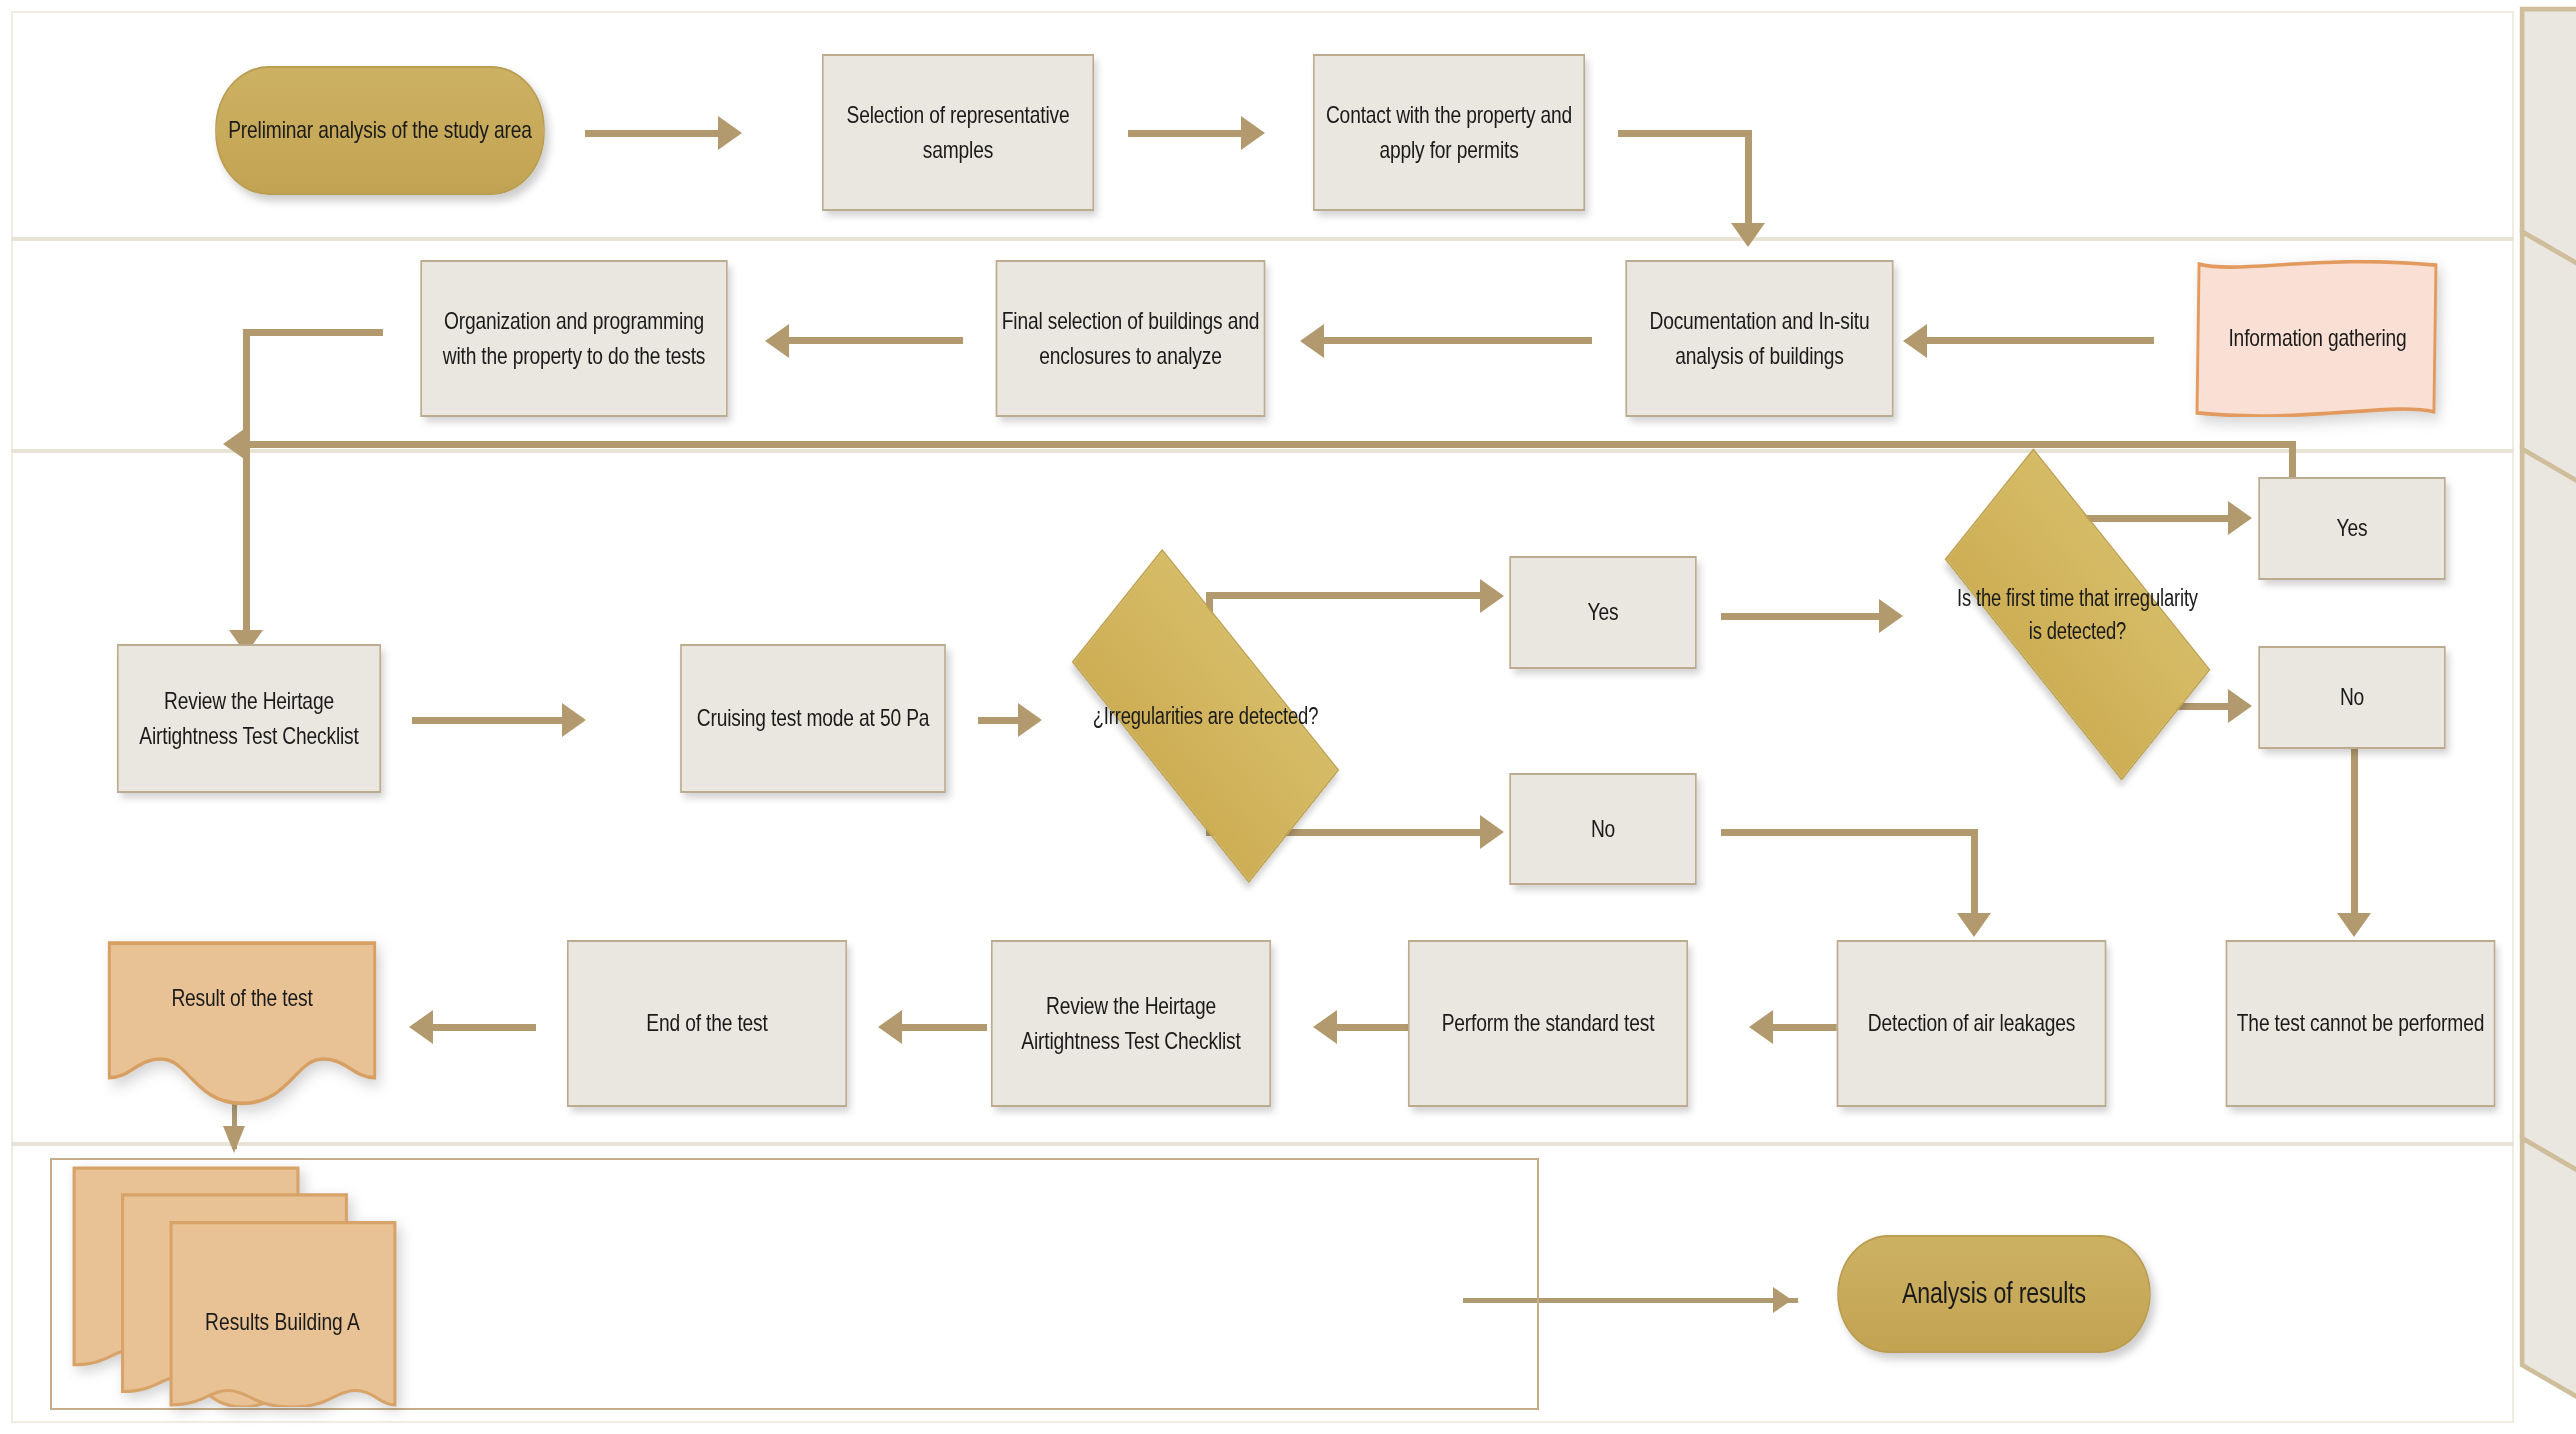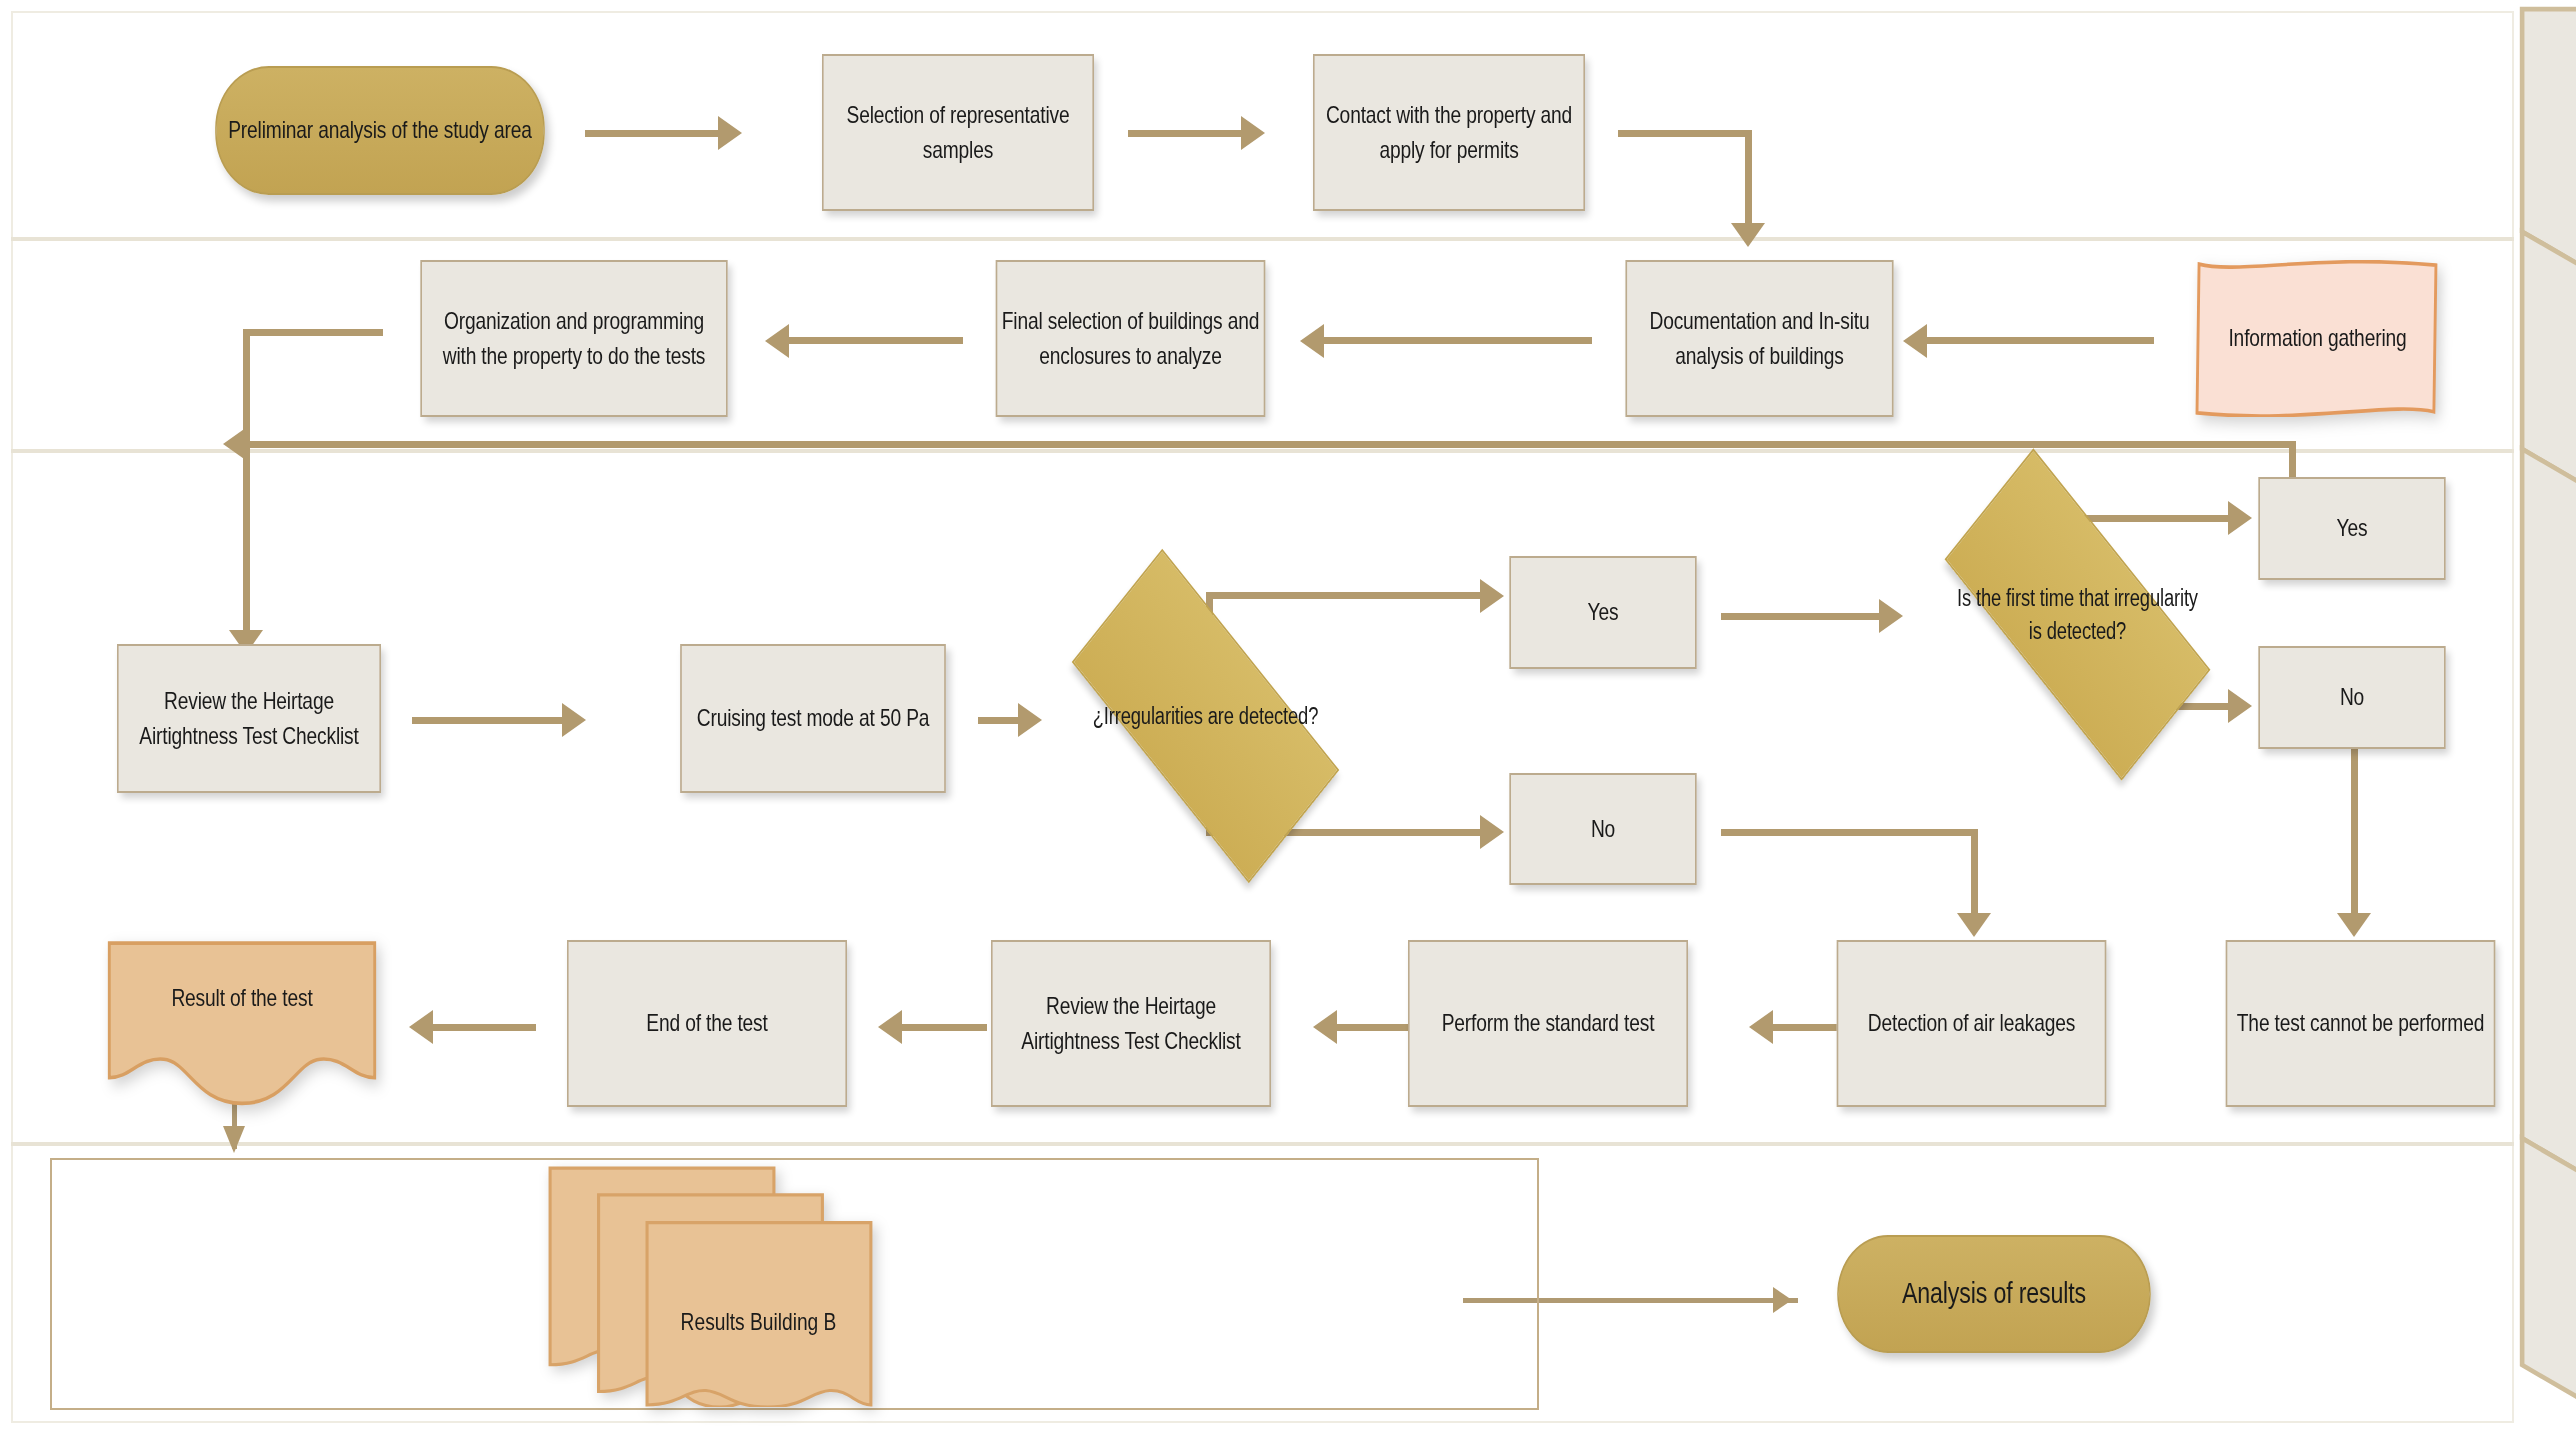--- a/index.html
+++ b/index.html
@@ -283,29 +283,29 @@
 
   <div class="node docshape" style="left:72px;top:940px;width:340px;height:167px;">
     <svg viewBox="0 0 660 325" preserveAspectRatio="none">
       <path d="M8,6 L652,6 L652,268 C 600,268 580,228 520,232 C 460,236 440,318 330,318 C 220,318 200,236 140,232 C 80,228 60,268 8,268 Z" fill="#e8c295" stroke="#d89f62" stroke-width="7"></path>
     </svg>
     <span class="lbl" style="position:relative;top:-25px;">Result of the test</span>
   </div>
 
   <div class="results-box" style="left:50px;top:1158px;width:1489px;height:252px;"></div>
 
-
-  <div class="stackdoc" style="left:547px;top:1165px;width:361px;height:242px;">
+  <div class="stackdoc" style="left:71px;top:1165px;width:361px;height:242px;">
     <svg viewBox="0 0 700 470" preserveAspectRatio="none">
       <path d="M6,6 L440,6 L440,388 C 410,388 398,358 360,360 C 322,363 310,420 240,420 C 170,420 158,363 120,360 C 82,358 70,388 6,388 Z" fill="#e8c295" stroke="#d8a368" stroke-width="6"></path>
       <path d="M100,58 L534,58 L534,440 C 504,440 492,410 454,412 C 416,415 404,470 334,470 C 264,470 252,415 214,412 C 176,410 164,440 100,440 Z" fill="#e8c295" stroke="#d8a368" stroke-width="6"></path>
       <path d="M194,112 L628,112 L628,466 C 598,466 586,436 548,438 C 510,441 498,470 428,470 C 358,470 346,441 308,438 C 270,436 258,466 194,466 Z" fill="#e8c295" stroke="#d8a368" stroke-width="6"></path>
     </svg>
-    <span class="lbl" style="top:143px;left:98px;width:227px;">Results Building B</span>
-  </div>
+    <span class="lbl" style="top:143px;left:98px;width:227px;">Results Building A</span>
+  </div>
+
 
 
   <div class="node term" style="left:1798px;top:1235px;width:392px;height:118px;font-size:29px;">
     <span class="lbl">Analysis of results</span>
   </div>
 
   <svg style="position:absolute;left:2518px;top:5.2px;width:200px;height:1427px;" viewBox="0 0 388 2770" preserveAspectRatio="none">
 
     <path d="M8,8 L380,8 L380,440 L194,548 L8,440 Z" fill="#eae7e0" stroke="#cfbe9c" stroke-width="9"></path>
 

